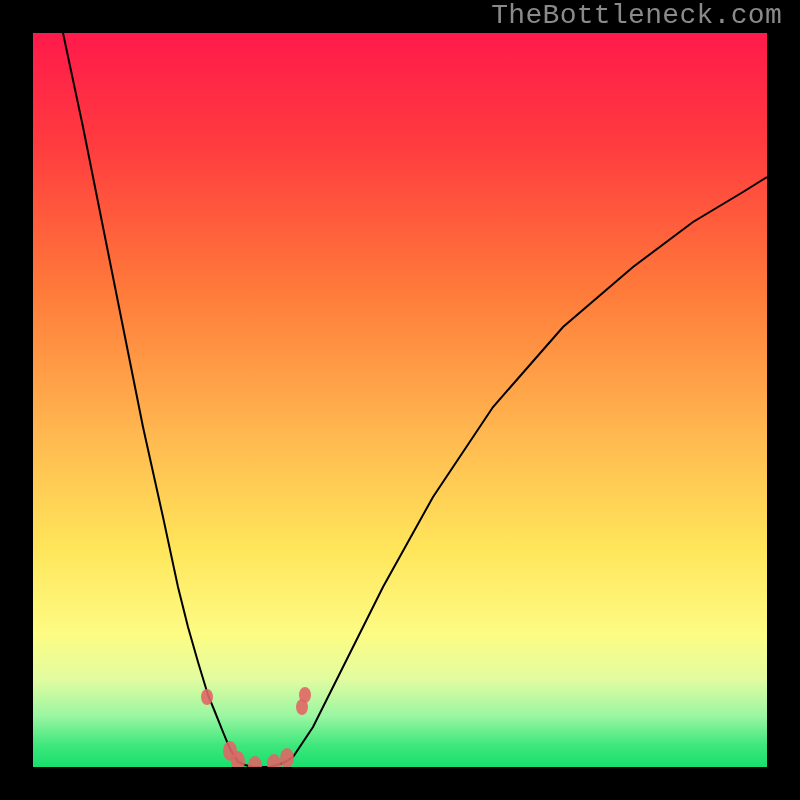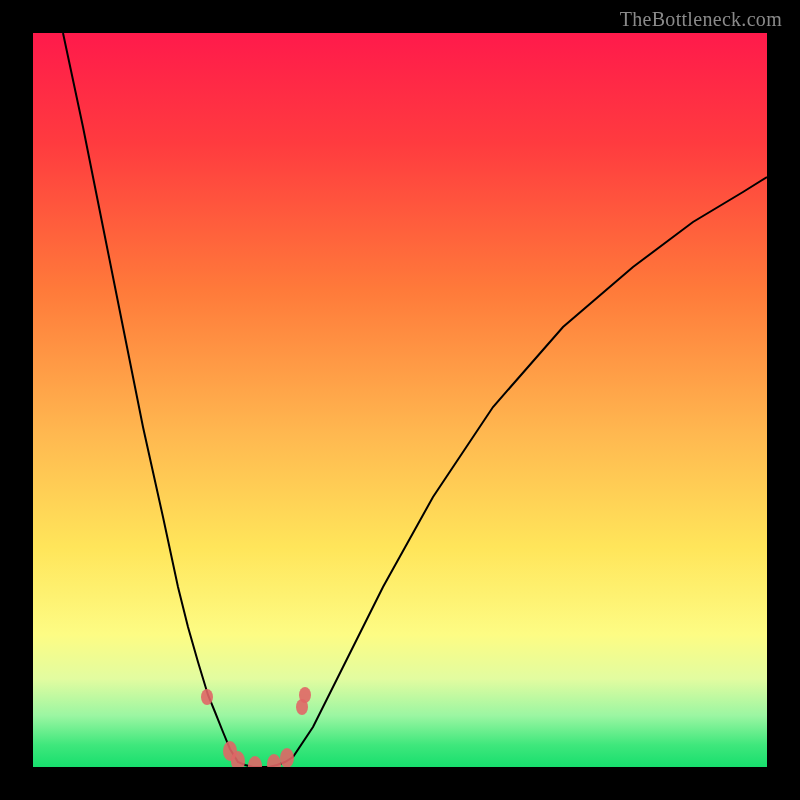--- a/index.html
+++ b/index.html
@@ -32,24 +32,24 @@
   }
   .curve-svg {
     position: absolute;
     left: 0; top: 0;
     width: 734px;
     height: 734px;
     overflow: visible;
   }
   .watermark {
     position: absolute;
-    top: 8px;
+    top: 0;
     right: 18px;
-    font-family: Liberation Serif, serif;
-    font-size: 20px;
+    font-family: Liberation Mono, monospace;
+    font-size: 28px;
     color: #8a8a8a;
     letter-spacing: 0.3px;
   }
   .dot {
     position: absolute;
     width: 14px;
     height: 20px;
     border-radius: 7px / 10px;
     background: #e06666;
     opacity: 0.9;

